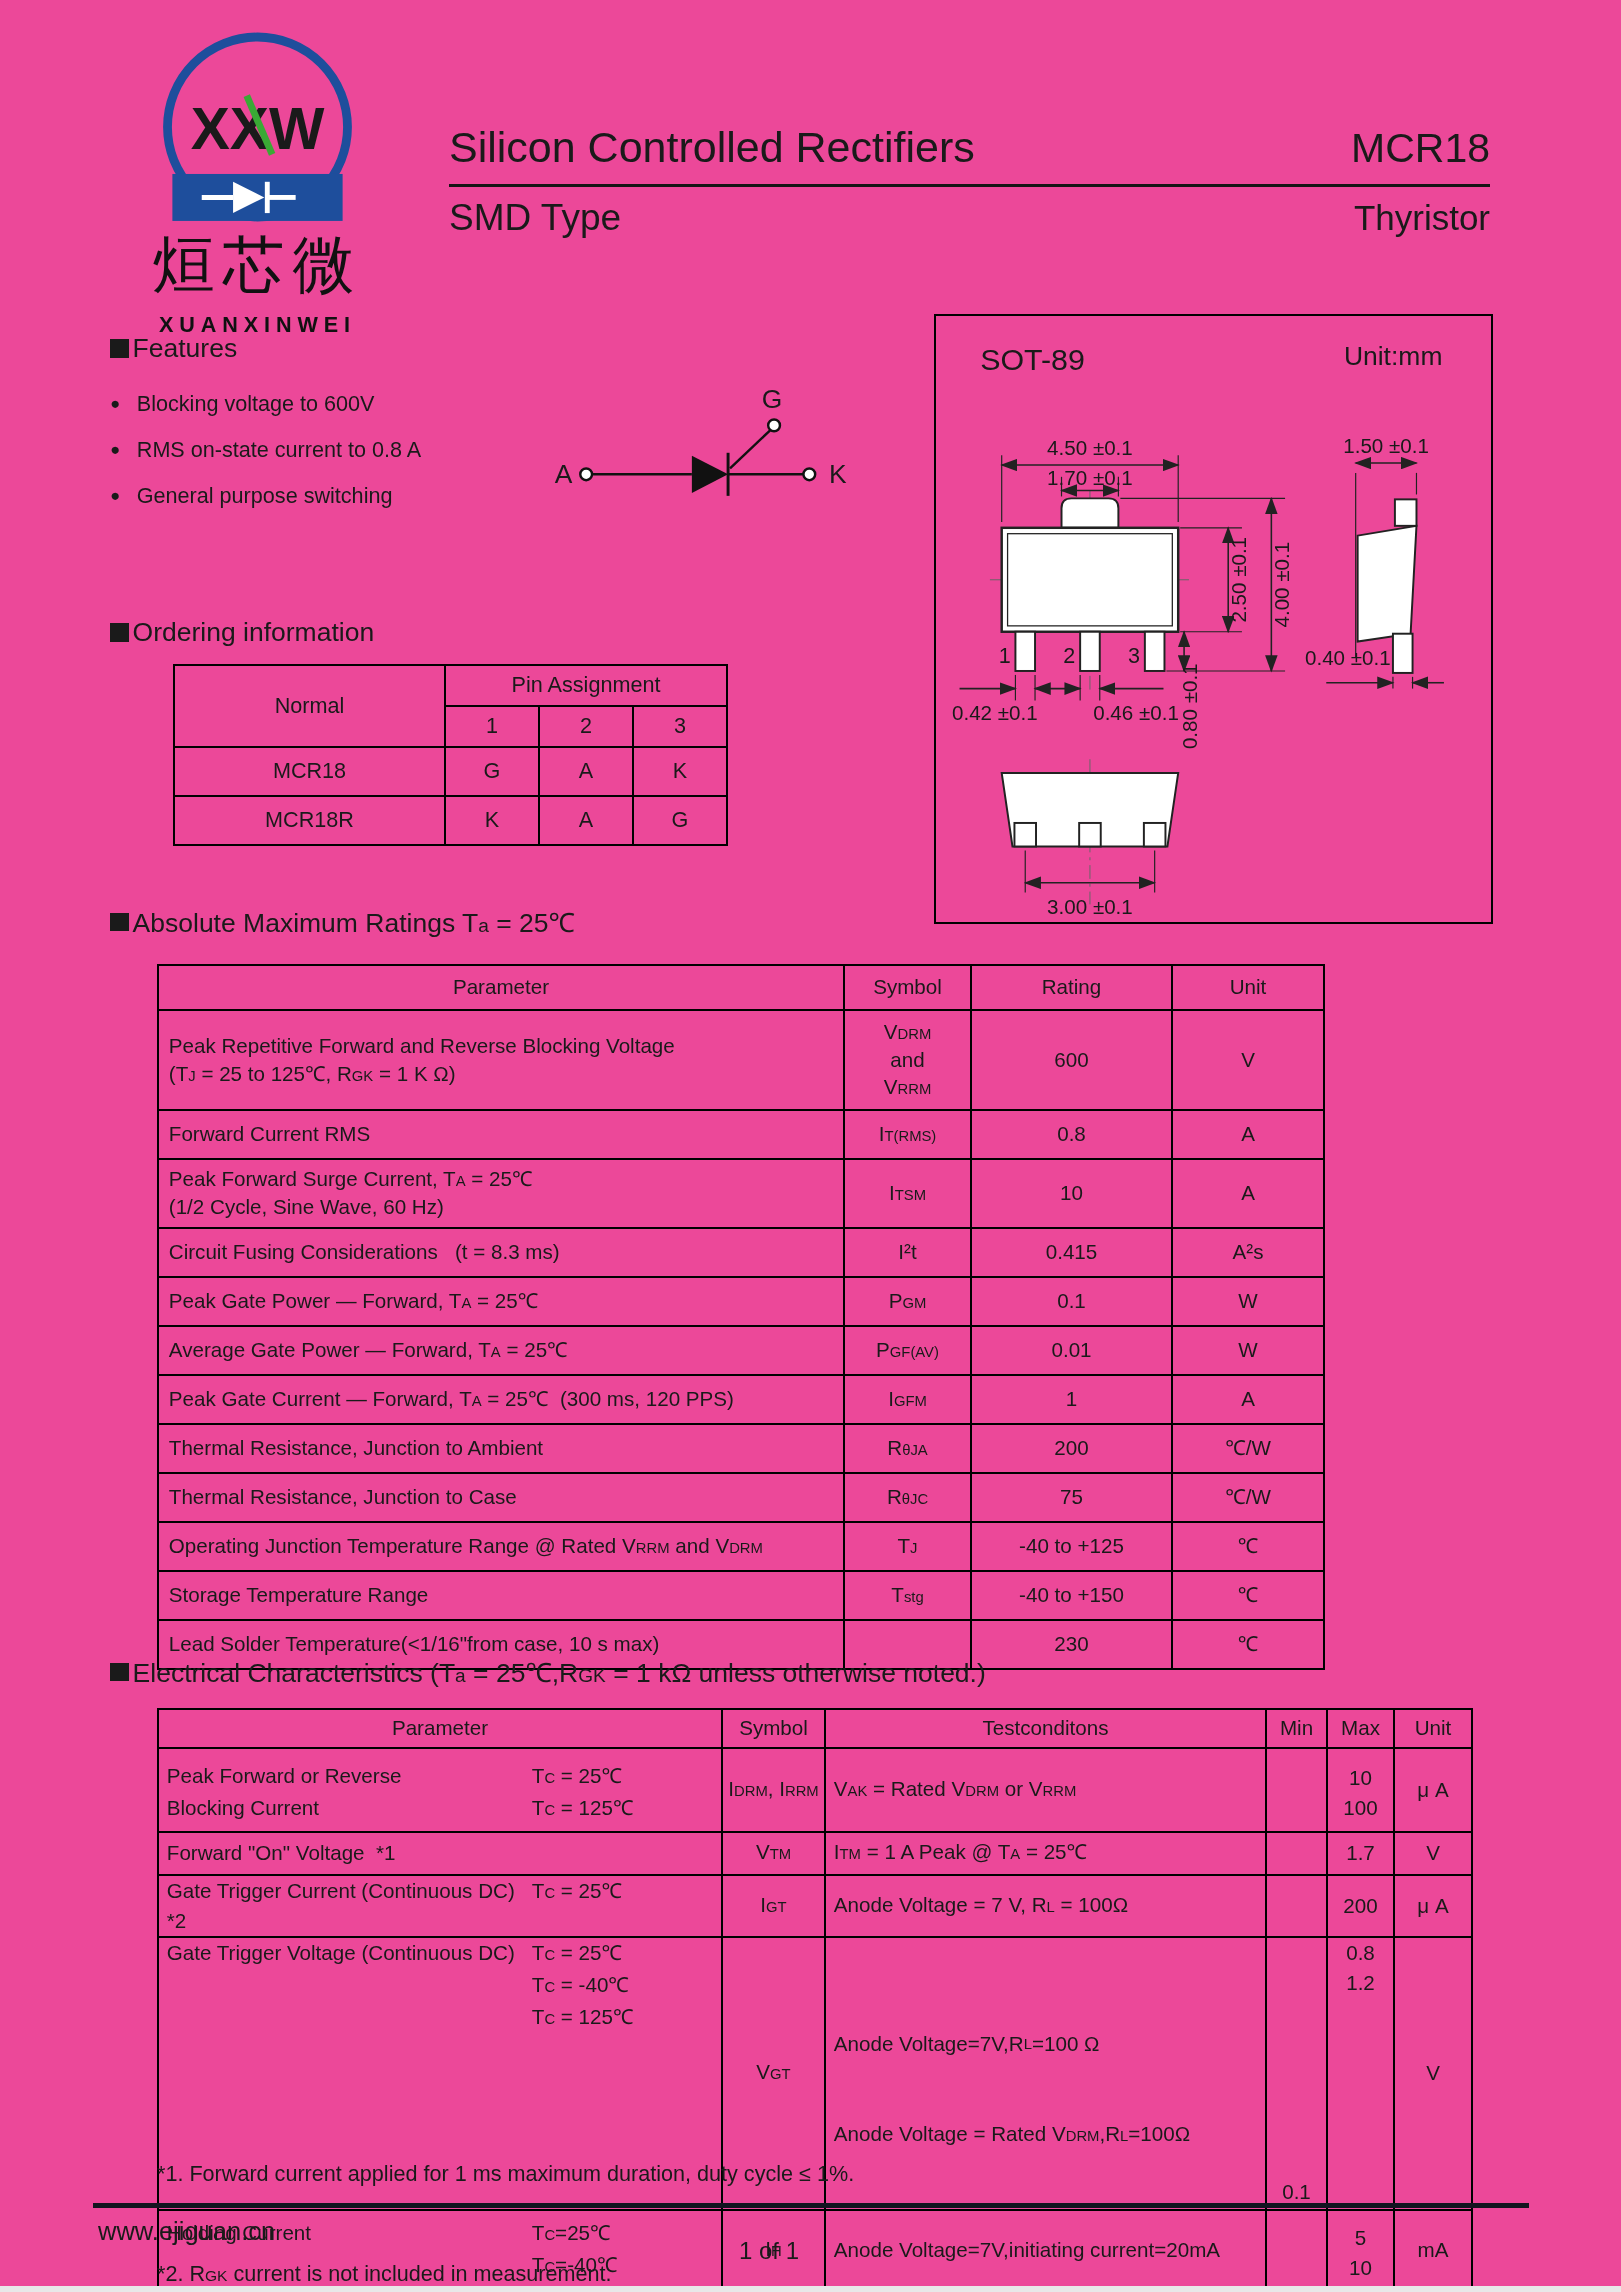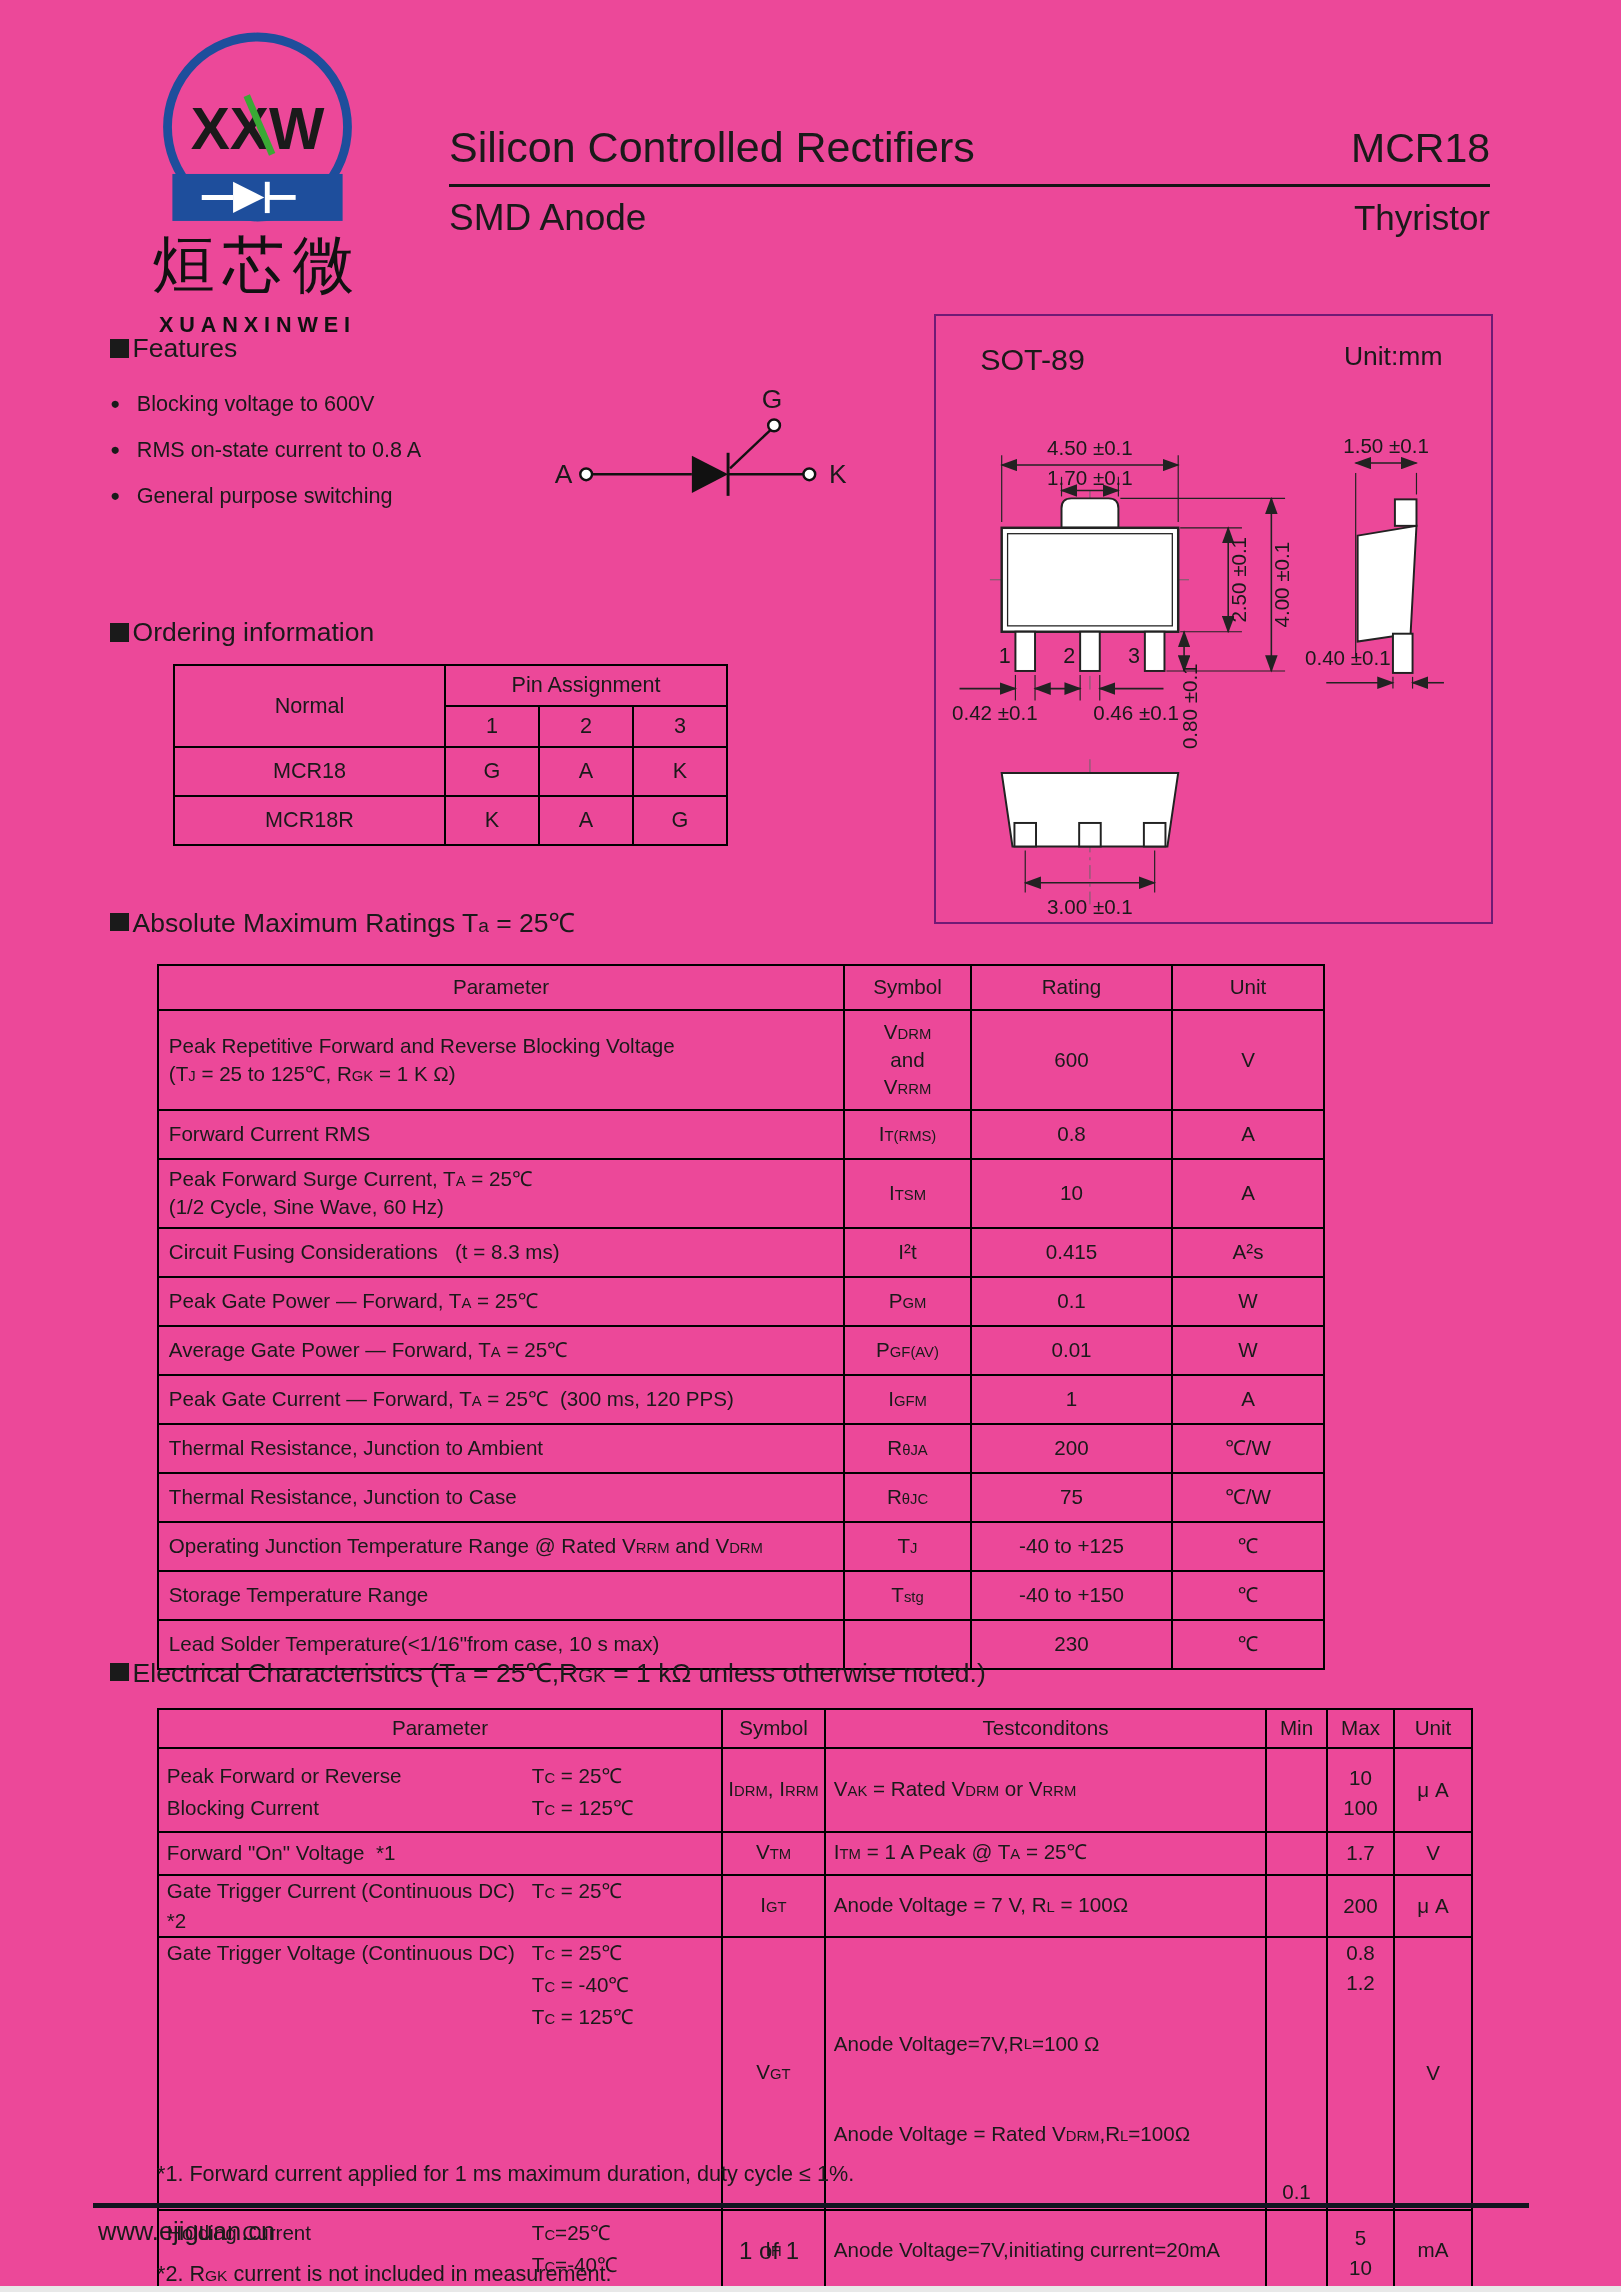--- a/index.html
+++ b/index.html
@@ -19,21 +19,21 @@
   .device-type{font-size:35px;}
   
   .sec-head{display:flex;align-items:center;gap:4px;font-size:26.5px;white-space:pre-wrap;}
   .sq{width:18.6px;height:18.6px;background:#1a1a1a;flex:none;}
   
   .features{position:absolute;left:110px;top:333px;width:451px;}
   .feature-list{margin-top:27.4px;}
   .feature{display:flex;align-items:center;gap:16.7px;font-size:21.6px;margin-bottom:19.6px;}
   .dot{font-size:16.7px;}
   
-  .pkg{position:absolute;left:934px;top:314px;width:559px;height:610px;border:2px solid #701a75;box-sizing:border-box;}
+  .pkg{position:absolute;left:934px;top:314px;width:559px;height:610px;border:2px solid #000000;box-sizing:border-box;}
   
   .ordering{position:absolute;left:110px;top:617px;}
   .ord{border-collapse:collapse;margin:15.7px 0 0 63px;}
   .ord td{border:2.9px solid #000;text-align:center;font-size:21.6px;}
   .ord .c-part{width:267px;}
   .ord .c-pin{width:90px;}
   .ord .hrow td{height:37px;}
   .ord .drow td{height:45px;}
   
   .ss{font-size:0.72em;}
@@ -95,21 +95,21 @@
     <div class="logo-en">XUANXINWEI</div>
   </div>
 
   <div class="title-block">
     <div class="title-row">
       <span class="doc-title">Silicon Controlled Rectifiers</span>
       <span class="part-no">MCR18</span>
     </div>
     <div class="title-rule"></div>
     <div class="subtitle-row">
-      <span class="subtitle">SMD Anode</span>
+      <span class="subtitle">SMD Type</span>
       <span class="device-type">Thyristor</span>
     </div>
   </div>
 
   <div class="features">
     <div class="sec-head">
       <span class="sq"></span>
       <span>Features</span>
     </div>
     <div class="feature-list">

